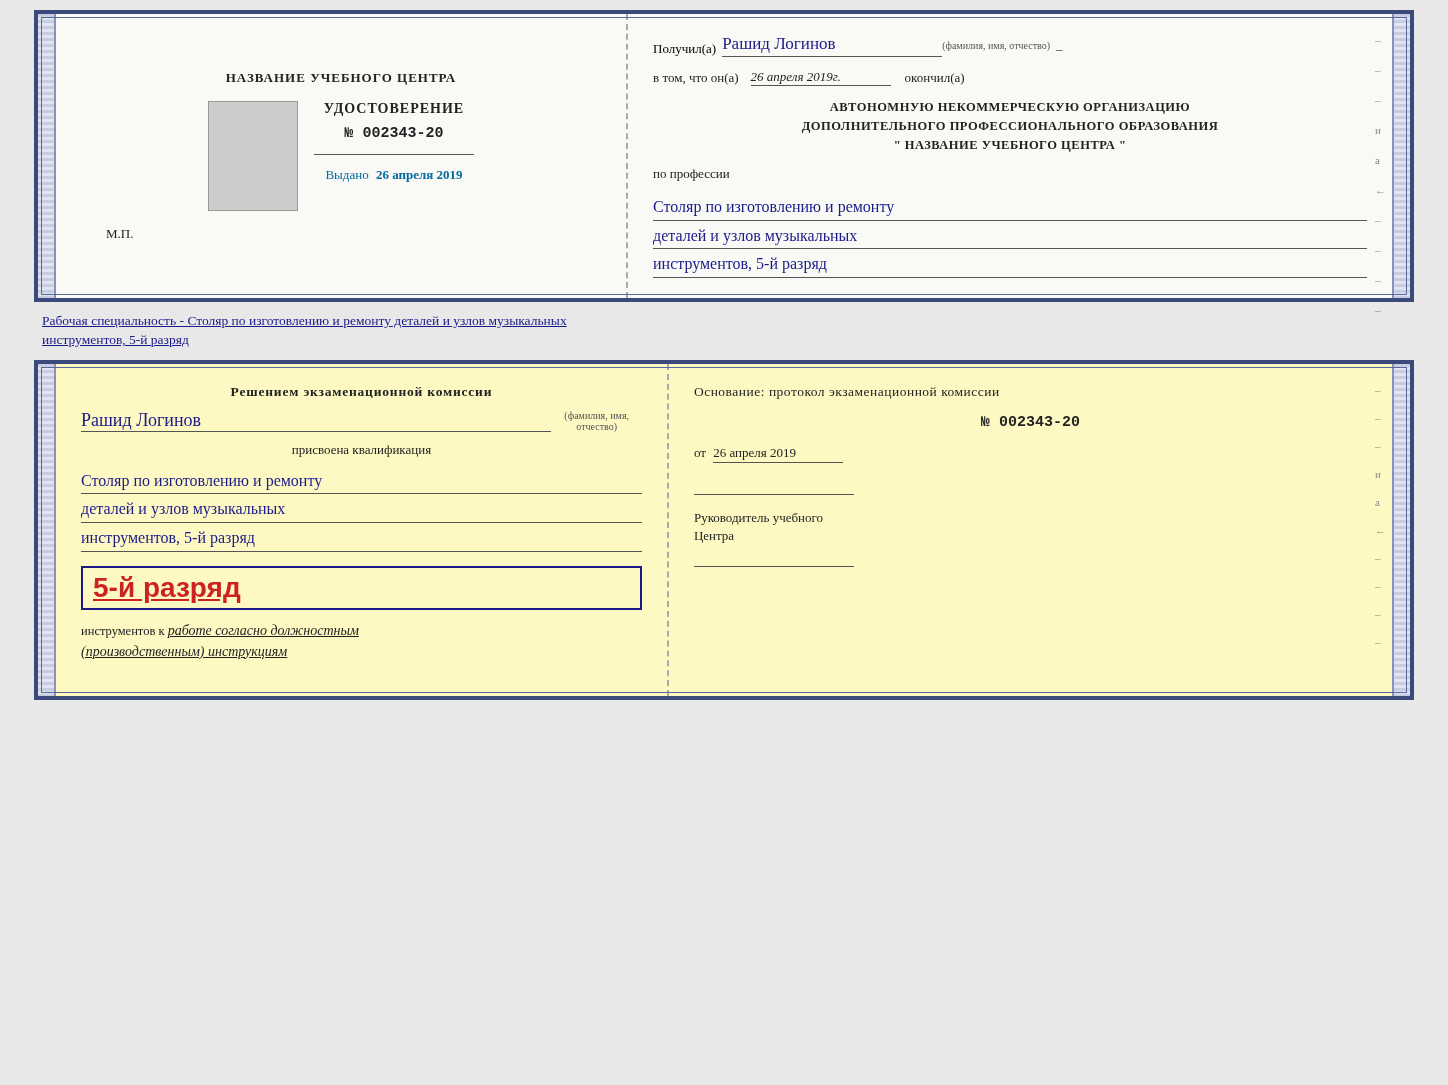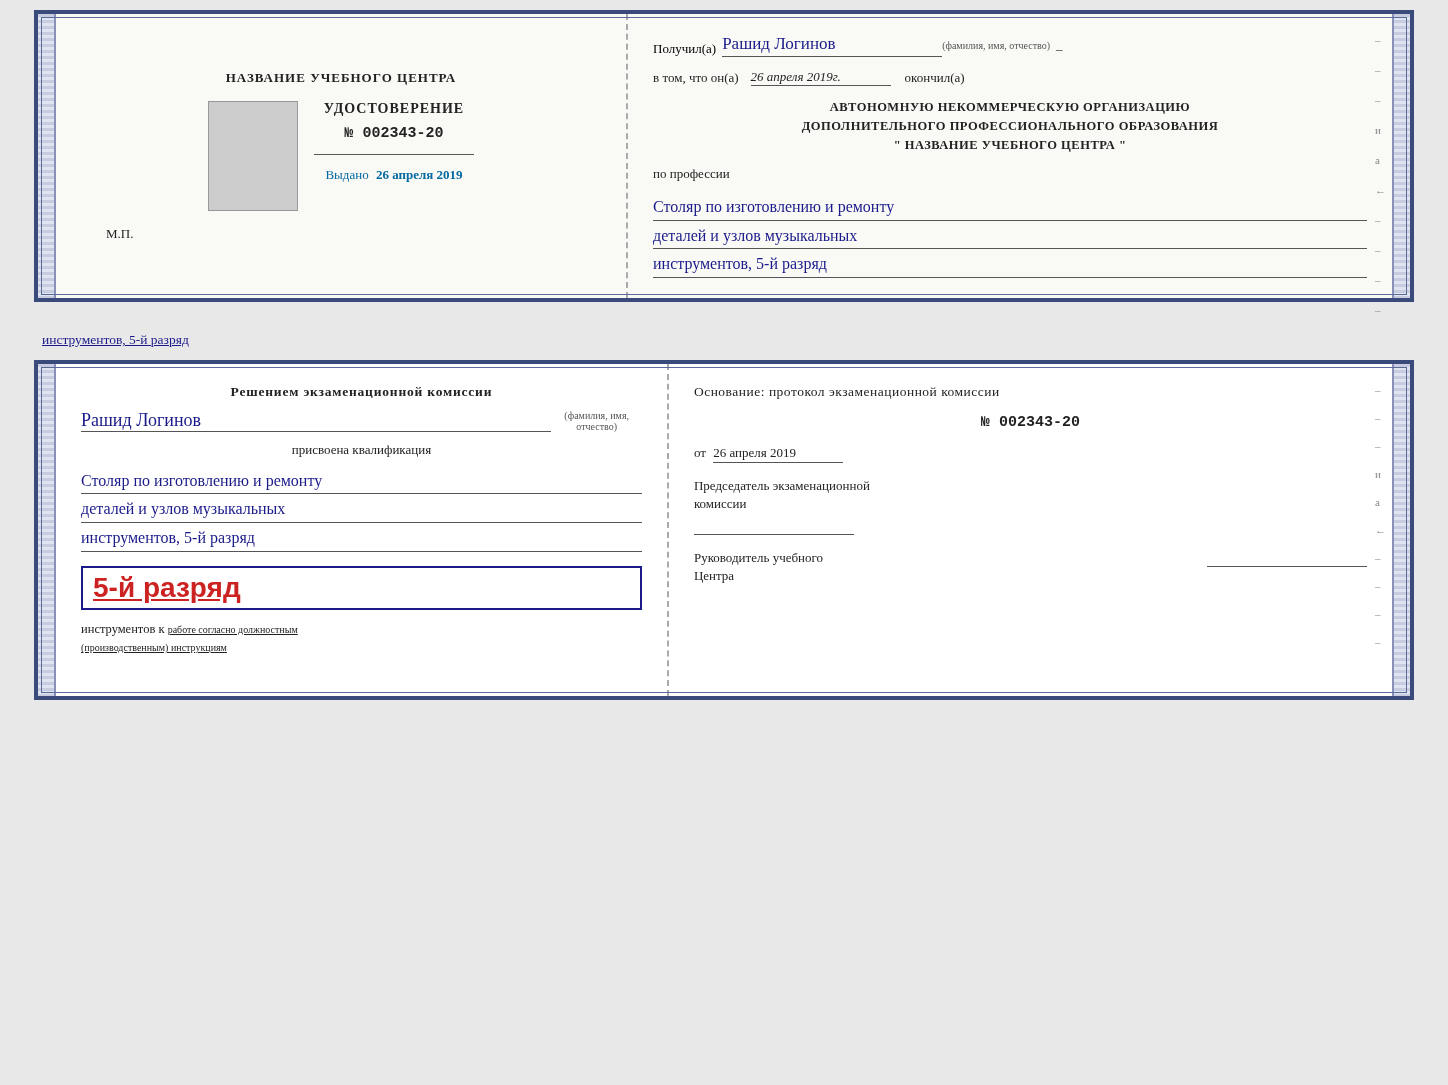--- a/index.html
+++ b/index.html
@@ -230,21 +230,21 @@
       text-decoration: underline;
       text-decoration-color: #1a1a8a;
       color: #1a1a8a;
     }
 
     
     .cert-bottom {
       display: flex;
       width: 100%;
       border: 4px solid #3a4a7a;
-      background: #ffffff;
+      background: #fef9c3;
       position: relative;
       min-height: 340px;
     }
 
     .cert-bottom::before {
       content: '';
       position: absolute;
       top: 3px; left: 3px; right: 3px; bottom: 3px;
       border: 1.5px solid #5a6a9a;
       pointer-events: none;
@@ -309,22 +309,23 @@
 
     .razryad-big {
       font-size: 28px;
       font-weight: bold;
       color: #cc2222;
       font-family: Arial, sans-serif;
       text-decoration: underline;
     }
 
     .dopusk-italic {
+      font-style: italic;
       text-decoration: underline;
-      font-size: 10px;
+      font-size: 14px;
     }
 
     
     .osnovanie-text {
       font-size: 13.5px;
       letter-spacing: 0.5px;
       color: #222;
     }
 
     .proto-number {
@@ -353,23 +354,22 @@
     }
 
     .sig-line {
       border-bottom: 1px solid #555;
       width: 160px;
       height: 18px;
     }
 
     .rukovoditel-block {
       display: flex;
-      flex-direction: row;
+      flex-direction: column;
       gap: 4px;
-      justify-content: space-between;
     }
 
     .rukovoditel-title {
       font-size: 13px;
       color: #222;
       line-height: 1.4;
     }
 
     .right-dashes-bottom {
       position: absolute;
@@ -462,21 +462,21 @@
         <span>–</span>
         <span>–</span>
         <span>–</span>
       </div>
     </div>
 
     <div class="spine-right"></div>
   </div>
 
   <div class="middle-text">
-    <br>
+    <span>Рабочая специальность - Столяр по изготовлению и ремонту деталей и узлов музыкальных</span><br>
     <span style="text-decoration:underline; text-decoration-color:#1a1a8a; color:#1a1a8a;">инструментов, 5-й разряд</span>
   </div>
 
   <div class="cert-bottom">
     <div class="spine-left"></div>
 
     <div class="cert-bottom-left">
       <div class="resheniem-text">Решением  экзаменационной  комиссии</div>
 
       <div class="fio-name-line">
@@ -508,24 +508,20 @@
       <div class="osnovanie-text">Основание: протокол экзаменационной  комиссии</div>
 
       <div class="proto-number">№  002343-20</div>
 
       <div class="ot-date">
         <span>от</span>
         <span style="border-bottom:1px solid #555; margin-left:4px; padding-bottom:1px; display:inline-block; min-width:130px;">26 апреля 2019</span>
       </div>
 
       <div class="chairman-block">
-        <div class="chairman-title">
-          <span>Председатель экзаменационной</span><br>
-          <span>комиссии</span>
-        </div>
         <div class="sig-line"></div>
       </div>
 
       <div class="rukovoditel-block">
         <div class="rukovoditel-title">
           <span>Руководитель учебного</span><br>
           <span>Центра</span>
         </div>
         <div class="sig-line"></div>
       </div>

